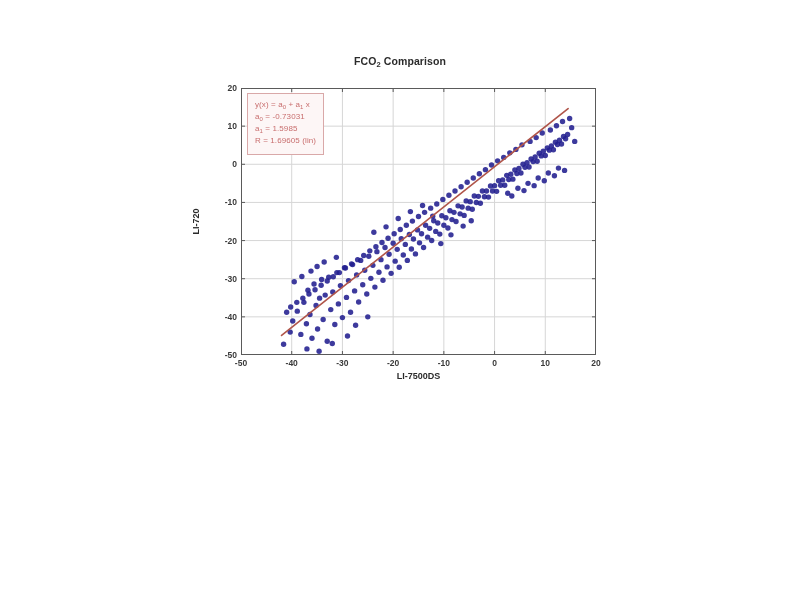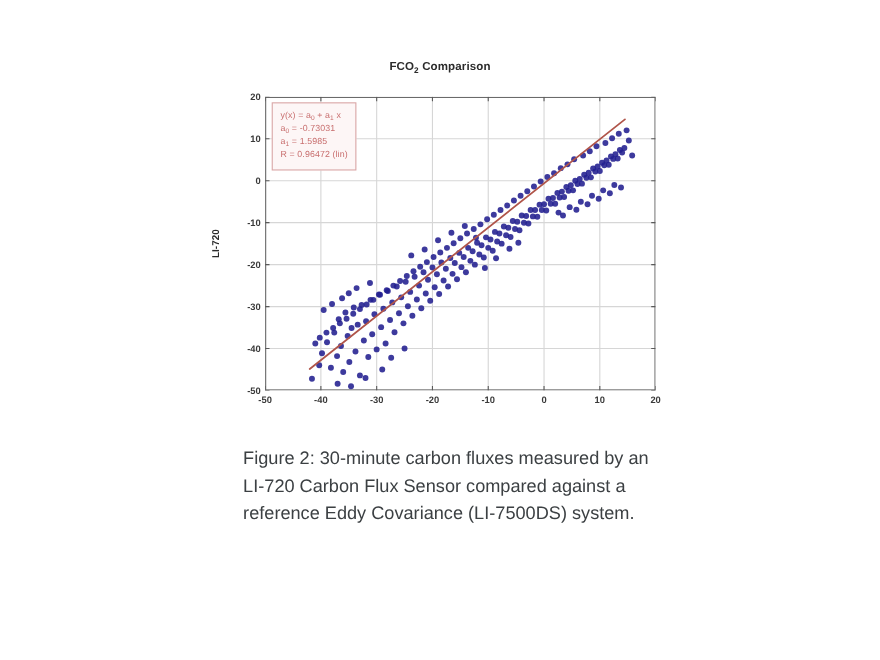--- a/index.html
+++ b/index.html
@@ -457,25 +457,25 @@
             <div class="xtick" style="left: 202.857px;">-10</div>
             <div class="xtick" style="left: 253.571px;">0</div>
             <div class="xtick" style="left: 304.286px;">10</div>
             <div class="xtick" style="left: 355px;">20</div>
           </div>
 
         <div id="fit-box">
           <div><span>y(x) = a</span><sub>0</sub><span> + a</span><sub>1</sub><span> x</span></div>
           <div><span>a</span><sub>0</sub><span> = -0.73031</span></div>
           <div><span>a</span><sub>1</sub><span> = 1.5985</span></div>
-          <div>R = 0.96472  (lin)</div>
+          <div>R = 1.69605  (lin)</div>
         </div>
       </div>
 
+      <div id="xlabel">LI-7500DS</div>
       <div id="ylabel">LI-720</div>
 
     </div>
 
   </div>
 
-  <div id="caption">Figure 2: 30-minute carbon fluxes measured by an LI-720 Carbon Flux Sensor compared against a reference Eddy Covariance (LI-7500DS) system.</div>
 
 </div>
 
 </body></html>

